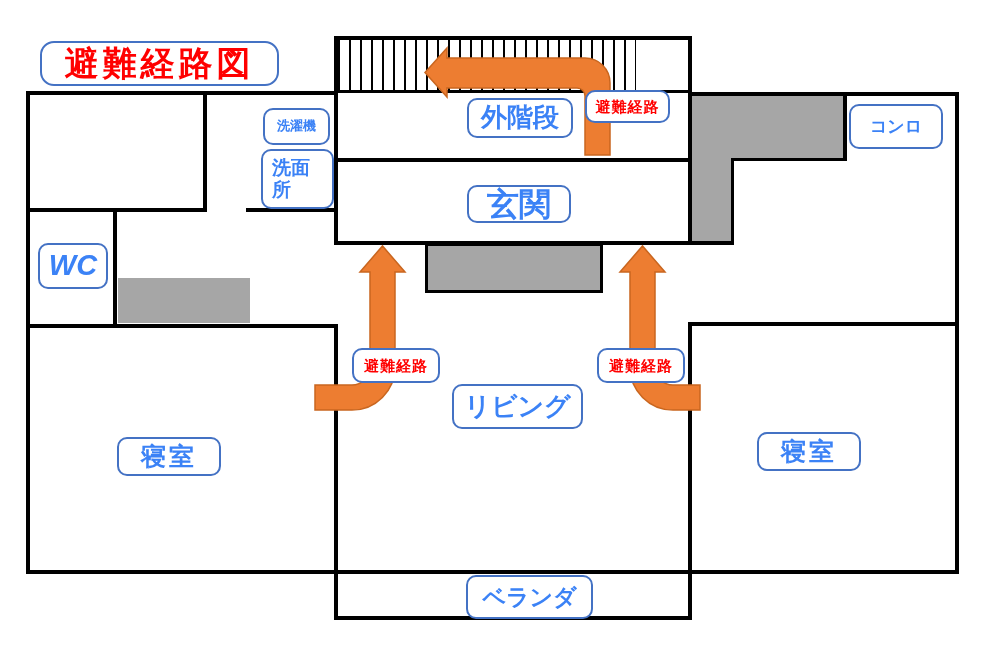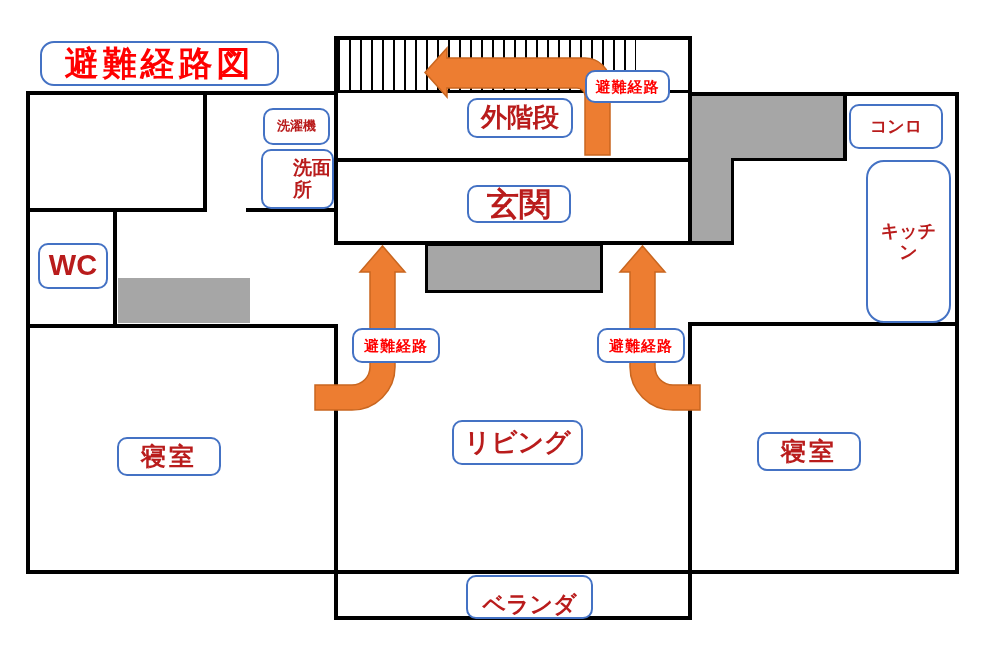--- a/index.html
+++ b/index.html
@@ -19,23 +19,23 @@
   .g{position:absolute;background:var(--shaded-gray);z-index:1;}
   .g-border{position:absolute;background:var(--shaded-gray);border:3px solid var(--wall-black);box-sizing:border-box;z-index:2;}
   
   .stairs{position:absolute;left:338px;top:40px;width:298px;height:50px;z-index:1;
     background:repeating-linear-gradient(90deg,var(--wall-black) 0 2px,transparent 2px 11px);}
   
   .arrows{position:absolute;left:0;top:0;z-index:5;}
   
   .box{position:absolute;display:flex;align-items:center;justify-content:center;
     background:#fff;border:2px solid var(--label-border-blue);border-radius:10px;
-    box-sizing:border-box;font-weight:bold;color:#b91c1c;z-index:10;text-align:center;line-height:1.15;}
+    box-sizing:border-box;font-weight:bold;color:#3b82f6;z-index:10;text-align:center;line-height:1.15;}
   .title{border-radius:14px;font-size:34px;color:var(--route-text-red);letter-spacing:4px;}
-  .route{font-size:15px;color:var(--route-text-red);letter-spacing:1px;}
+  .route{font-size:15px;color:var(--route-text-red);letter-spacing:1px;margin-top:20px;}
   .wrap{word-break:break-all;}
 </style>
 </head>
 <body>
 
 <div id="canvas">
 
   <div class="g" style="left:692px;top:94px;width:153px;height:64px;"></div>
   <div class="g" style="left:692px;top:94px;width:39px;height:149px;"></div>
   <div class="g" style="left:118px;top:278px;width:132px;height:45px;"></div>
@@ -80,41 +80,38 @@
   <div class="box" style="left:467px;top:98px;width:106px;height:40px;font-size:26px;align-items:center;">
     <span>外階段</span>
   </div>
   <div class="box" style="left:467px;top:185px;width:104px;height:38px;font-size:32px;">
     <span>玄関</span>
   </div>
   <div class="box" style="left:263px;top:108px;width:67px;height:37px;font-size:13px;">
     <span>洗濯機</span>
   </div>
   <div class="box wrap" style="left:261px;top:149px;width:73px;height:60px;font-size:19px;justify-content:flex-start;text-align:left;padding:2px 0 2px 9px;">
-    <span class="wrap" style="width:44px;margin-left:21px;">洗面所</span>
+    <span class="wrap" style="width:44px;">洗面所</span>
   </div>
-  <div class="box" style="left:38px;top:243px;width:70px;height:46px;font-size:29px;">
+  <div class="box" style="left:38px;top:243px;width:70px;height:46px;font-size:29px;font-style:italic;">
     <span>WC</span>
   </div>
   <div class="box" style="left:849px;top:104px;width:94px;height:45px;font-size:17px;">
     <span>コンロ</span>
-  </div>
-  <div class="box" style="left:866px;top:160px;width:85px;height:163px;font-size:18px;border-radius:18px;padding:0 8px;">
-    <span class="wrap">キッチン</span>
   </div>
   <div class="box" style="left:117px;top:437px;width:104px;height:39px;font-size:25px;letter-spacing:3px;">
     <span>寝室</span>
   </div>
   <div class="box" style="left:757px;top:432px;width:104px;height:39px;font-size:25px;letter-spacing:3px;">
     <span>寝室</span>
   </div>
-  <div class="box" style="left:452px;top:420px;width:131px;height:45px;font-size:26px;">
+  <div class="box" style="left:452px;top:384px;width:131px;height:45px;font-size:26px;">
     <span>リビング</span>
   </div>
-  <div class="box" style="left:466px;top:575px;width:127px;height:44px;font-size:23px;align-items:flex-end;">
+  <div class="box" style="left:466px;top:575px;width:127px;height:44px;font-size:23px;">
     <span>ベランダ</span>
   </div>
 
   <div class="box route" style="left:585px;top:70px;width:85px;height:33px;">
     <span>避難経路</span>
   </div>
   <div class="box route" style="left:352px;top:328px;width:88px;height:35px;">
     <span>避難経路</span>
   </div>
   <div class="box route" style="left:597px;top:328px;width:88px;height:35px;">

